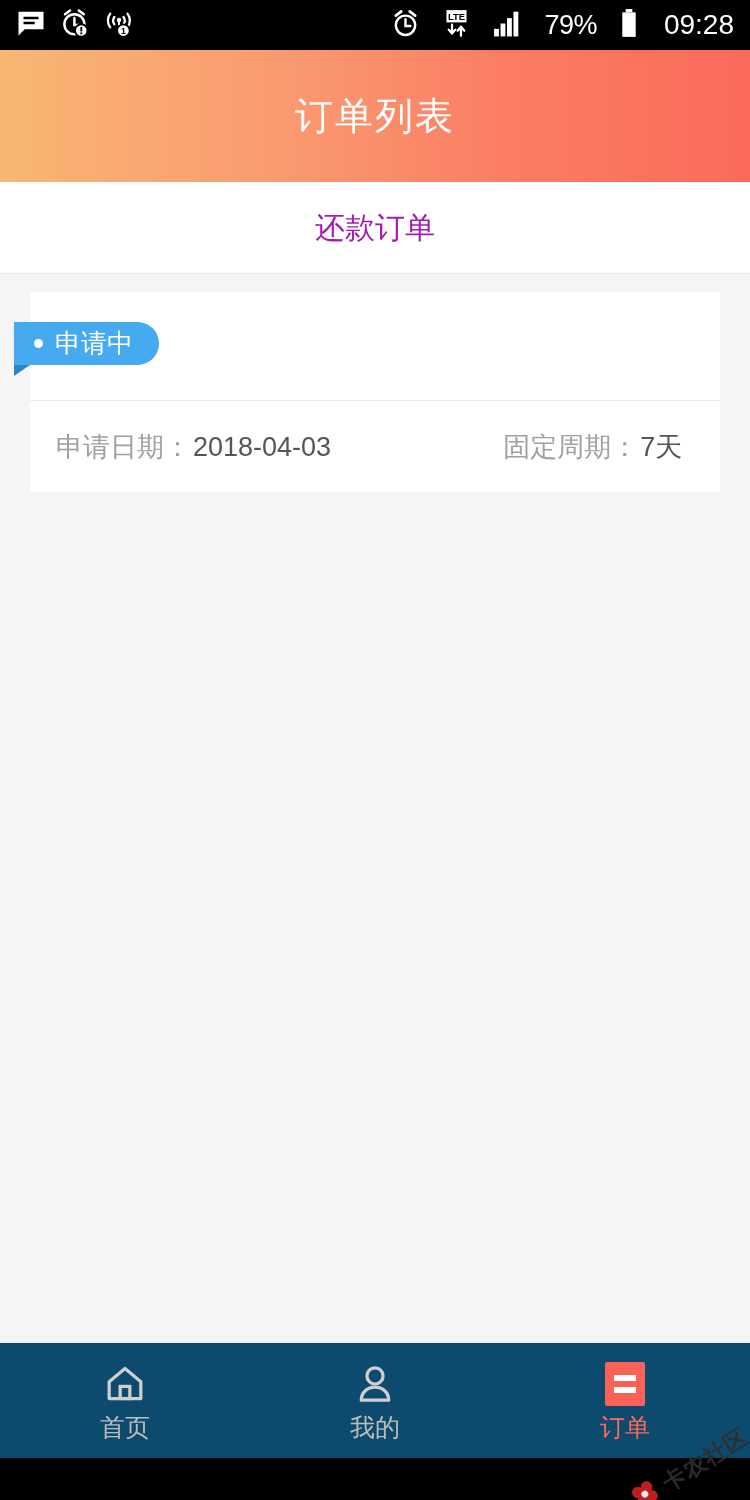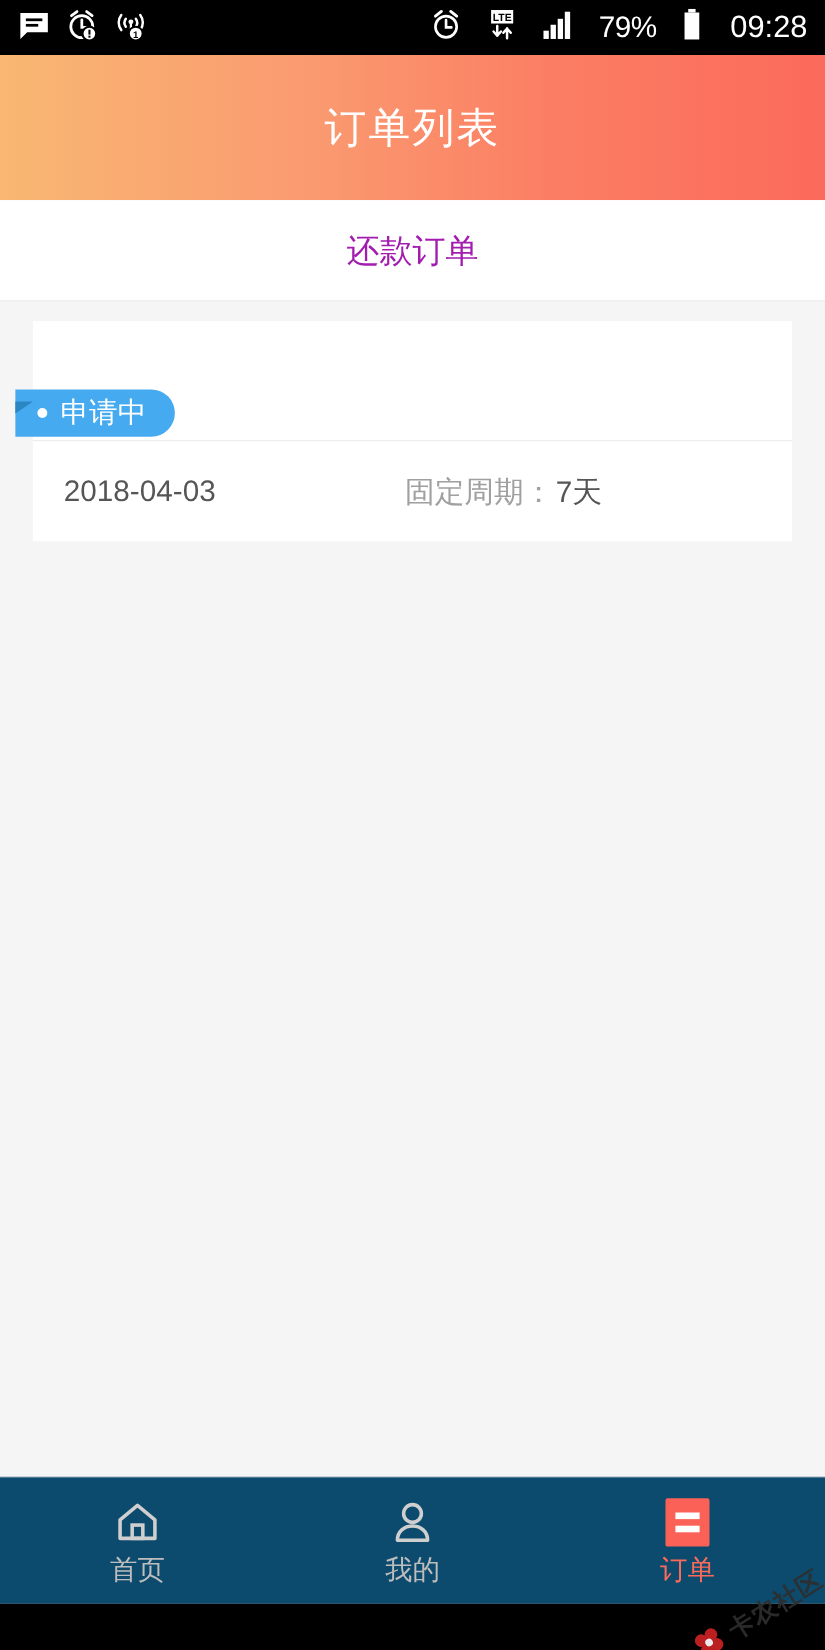--- a/index.html
+++ b/index.html
@@ -73,21 +73,21 @@
   .badge-wrap{
     position:absolute; left:-16px; top:30px; z-index:3;
   }
   .badge{
     position:relative;
     height:43px;
     background:#46aaf0;
     border-radius:0 22px 22px 0;
     display:flex; align-items:center;
     padding:0 26px 0 20px;
-    color:#fff; font-size:26px;margin-top:32px;
+    color:#fff; font-size:26px;
   }
   .badge-dot{
     width:9px; height:9px; border-radius:50%; background:#fff;
     margin-right:12px; flex:none;
   }
   .badge-fold{
     position:absolute; left:0; top:43px;
     width:0; height:0;
     border-left:16px solid #2b86c4;
     border-bottom:11px solid transparent;
@@ -224,20 +224,21 @@
         <span class="badge-dot"></span>
         <span>申请中</span>
       </div>
       <div class="badge-fold"></div>
     </div>
 
     <div class="card-divider"></div>
 
     <div class="card-bottom">
       <div class="meta meta-left">
+        <span class="meta-label">申请日期：</span>
         <span class="meta-value">2018-04-03</span>
       </div>
       <div class="meta meta-right">
         <span class="meta-label">固定周期：</span>
         <span class="meta-value">7天</span>
       </div>
     </div>
   </div>
 
   <div class="tabbar">

